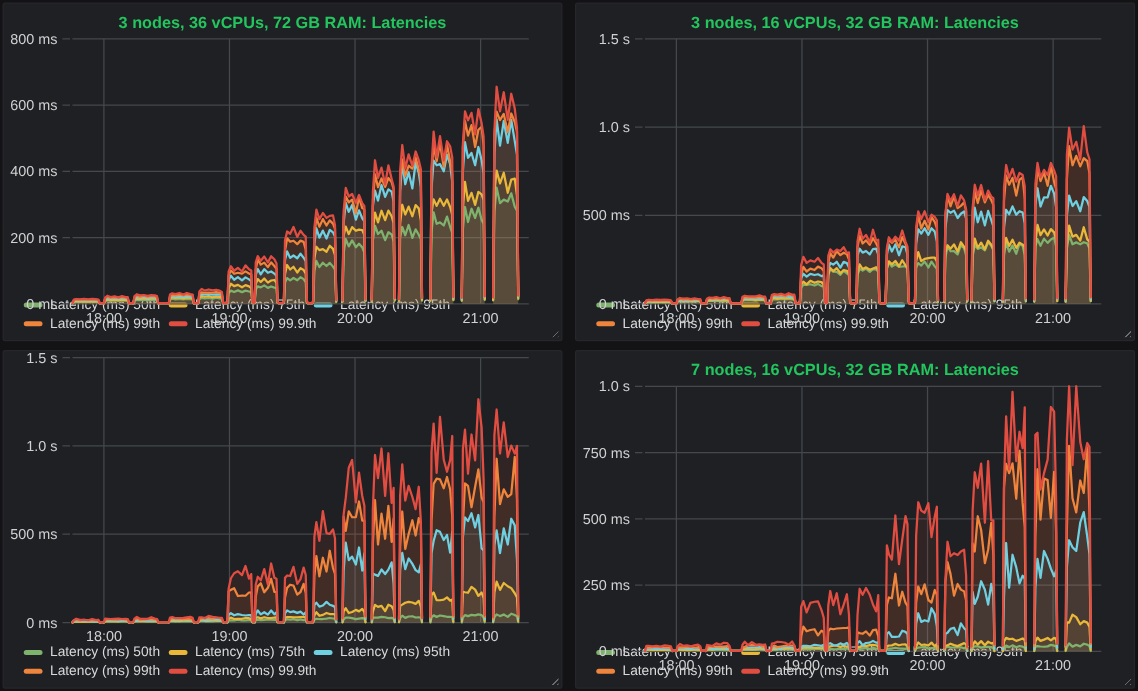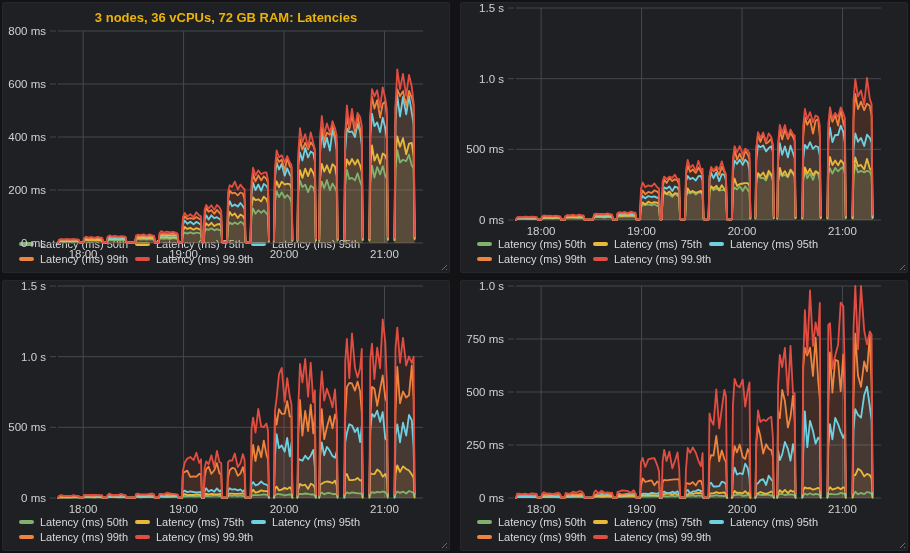--- a/index.html
+++ b/index.html
@@ -1,21 +1,21 @@
 <!DOCTYPE html>
 <html><head>
 <meta charset="utf-8">
 <style>
   html,body{margin:0;padding:0;background:#131316;}
   body{width:910px;height:553px;overflow:hidden;font-family:"Liberation Sans",sans-serif;}
   .dashboard{box-sizing:border-box;width:910px;height:553px;padding:2px;display:grid;
     grid-template-columns:1fr 1fr;grid-template-rows:1fr 1fr;gap:7px 10px;background:#131316;}
   .panel{background:#1f2023;border:1px solid #26272b;position:relative;display:flex;
     flex-direction:column;box-sizing:border-box;border-radius:2px;}
-  .panel-title{flex:0 0 auto;text-align:center;color:#eab308;font-size:13px;font-weight:bold;
+  .panel-title{flex:0 0 auto;text-align:center;color:#22c55e;font-size:13px;font-weight:bold;
     padding:7px 4px 1px 4px;cursor:pointer;white-space:nowrap;}
   .chart-wrap{flex:1 1 auto;position:relative;min-height:0;}
   .chart-wrap svg{position:absolute;left:0;top:0;}
   .legend{flex:0 0 auto;display:flex;flex-wrap:wrap;align-items:flex-end;
     padding:1px 10px 7px 16px;row-gap:3px;}
   .legend-item{display:flex;align-items:center;font-size:11px;color:#d8d9da;
     width:116px;cursor:pointer;white-space:nowrap;}
   .legend-item:nth-child(3){width:150px;}
   .swatch{display:inline-block;width:15px;height:4px;border-radius:2px;margin-right:6px;flex:0 0 auto;}
   .resize-handle{position:absolute;right:2px;bottom:2px;width:8px;height:8px;cursor:nwse-resize;
@@ -145,20 +145,21 @@
         </div>
         <div class="legend-item">
           <span class="swatch" style="background: rgb(226, 77, 66);"></span>
           <span>Latency (ms) 99.9th</span>
         </div>
       </div>
     <div class="resize-handle"></div>
   </div>
 
   <div class="panel">
+    <div class="panel-title">3 nodes, 16 vCPUs, 32 GB RAM: Latencies</div>
     <div class="chart-wrap">
         <svg viewBox="0 0 446 238" width="446" height="238">
           <line x1="47" y1="5" x2="53" y2="5" stroke="#45484d" stroke-width="1"></line>
           <line x1="55" y1="5" x2="420" y2="5" stroke="#45484d" stroke-width="1"></line>
           <text x="43" y="9" fill="#d0d1d3" font-size="11.5" text-anchor="end">1.5 s</text>
           <line x1="47" y1="75.66666666666669" x2="53" y2="75.66666666666669" stroke="#45484d" stroke-width="1"></line>
           <line x1="55" y1="75.66666666666669" x2="420" y2="75.66666666666669" stroke="#45484d" stroke-width="1"></line>
           <text x="43" y="79.66666666666669" fill="#d0d1d3" font-size="11.5" text-anchor="end">1.0 s</text>
           <line x1="47" y1="146.33333333333334" x2="53" y2="146.33333333333334" stroke="#45484d" stroke-width="1"></line>
           <line x1="55" y1="146.33333333333334" x2="420" y2="146.33333333333334" stroke="#45484d" stroke-width="1"></line>
@@ -375,20 +376,21 @@
         </div>
         <div class="legend-item">
           <span class="swatch" style="background: rgb(226, 77, 66);"></span>
           <span>Latency (ms) 99.9th</span>
         </div>
       </div>
     <div class="resize-handle"></div>
   </div>
 
   <div class="panel">
+    <div class="panel-title">7 nodes, 16 vCPUs, 32 GB RAM: Latencies</div>
     <div class="chart-wrap">
         <svg viewBox="0 0 446 238" width="446" height="238">
           <line x1="47" y1="5" x2="53" y2="5" stroke="#45484d" stroke-width="1"></line>
           <line x1="55" y1="5" x2="420" y2="5" stroke="#45484d" stroke-width="1"></line>
           <text x="43" y="9" fill="#d0d1d3" font-size="11.5" text-anchor="end">1.0 s</text>
           <line x1="47" y1="58" x2="53" y2="58" stroke="#45484d" stroke-width="1"></line>
           <line x1="55" y1="58" x2="420" y2="58" stroke="#45484d" stroke-width="1"></line>
           <text x="43" y="62" fill="#d0d1d3" font-size="11.5" text-anchor="end">750 ms</text>
           <line x1="47" y1="111" x2="53" y2="111" stroke="#45484d" stroke-width="1"></line>
           <line x1="55" y1="111" x2="420" y2="111" stroke="#45484d" stroke-width="1"></line>

